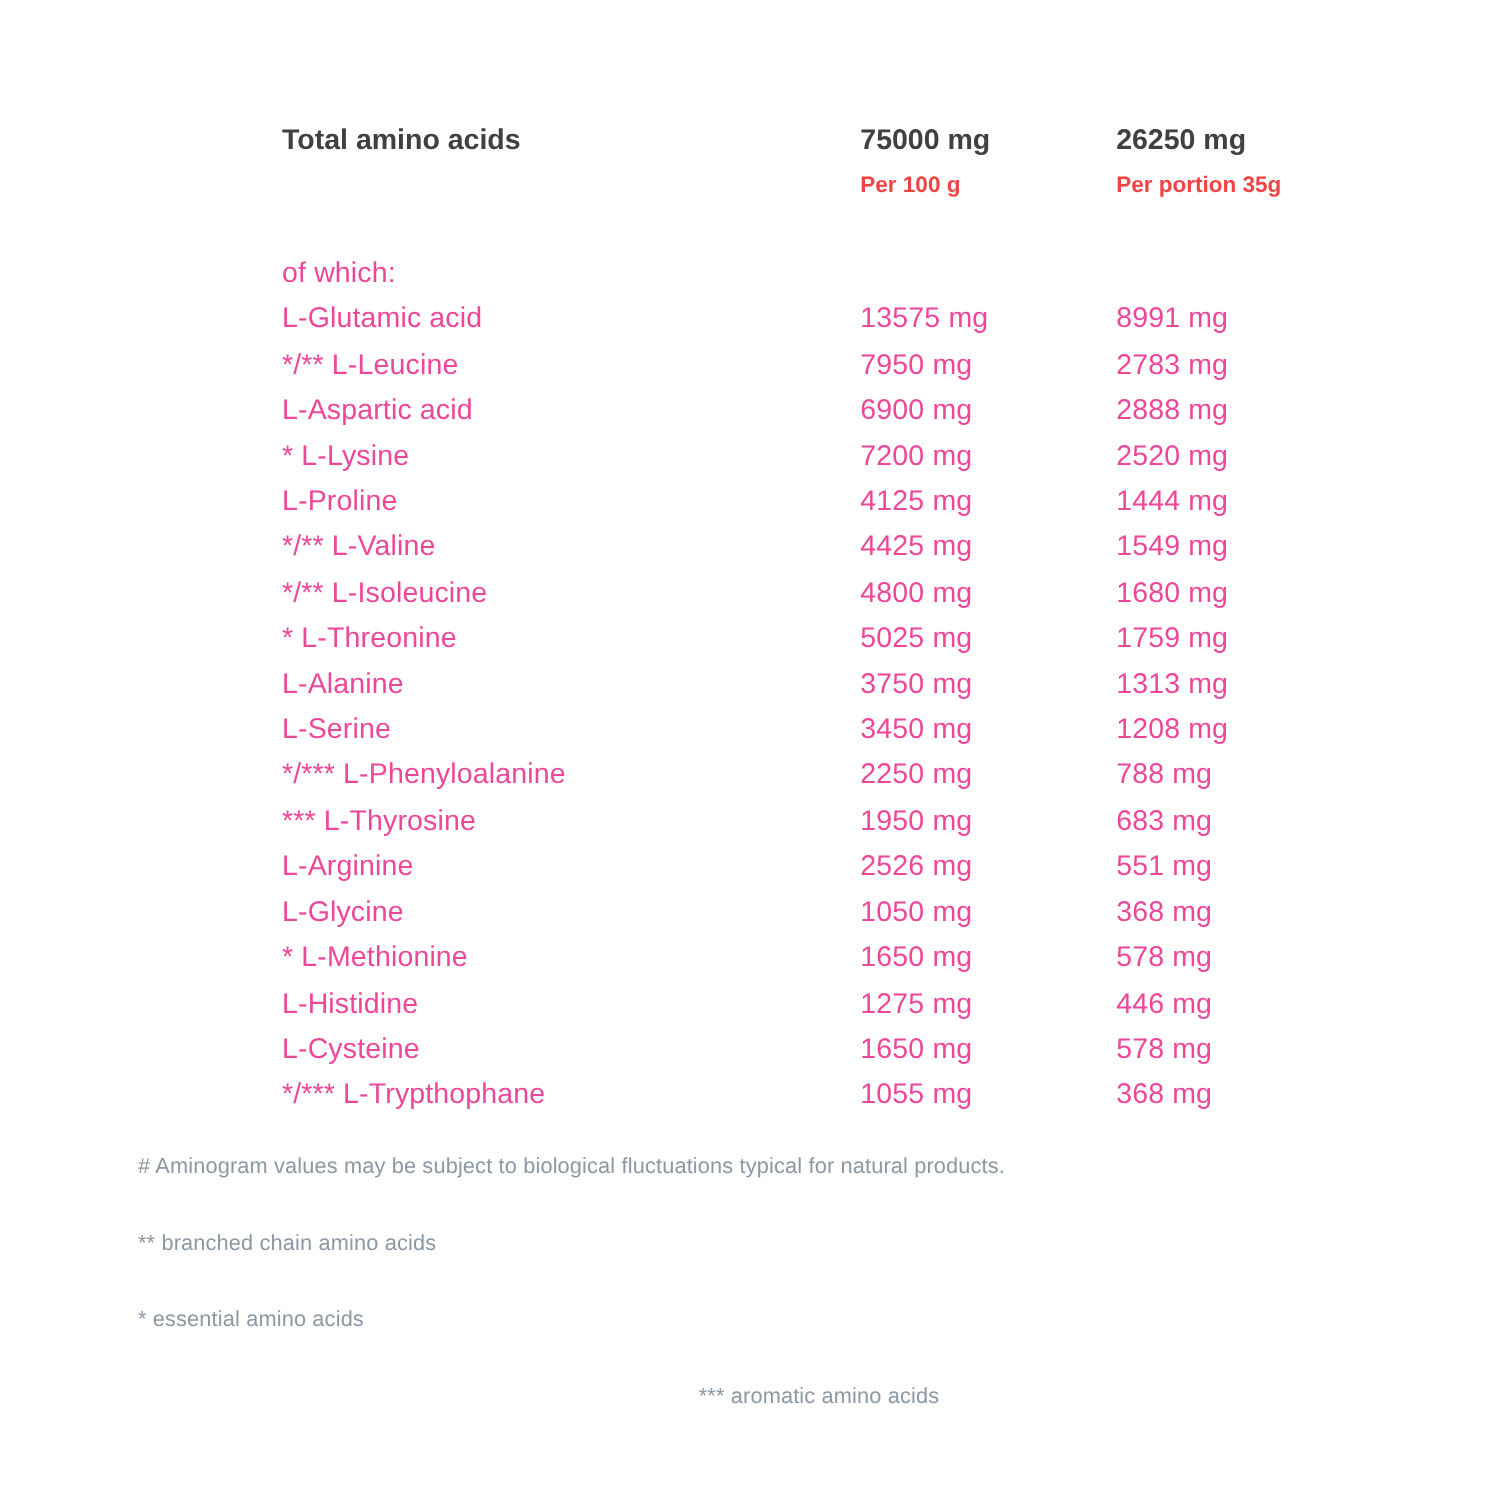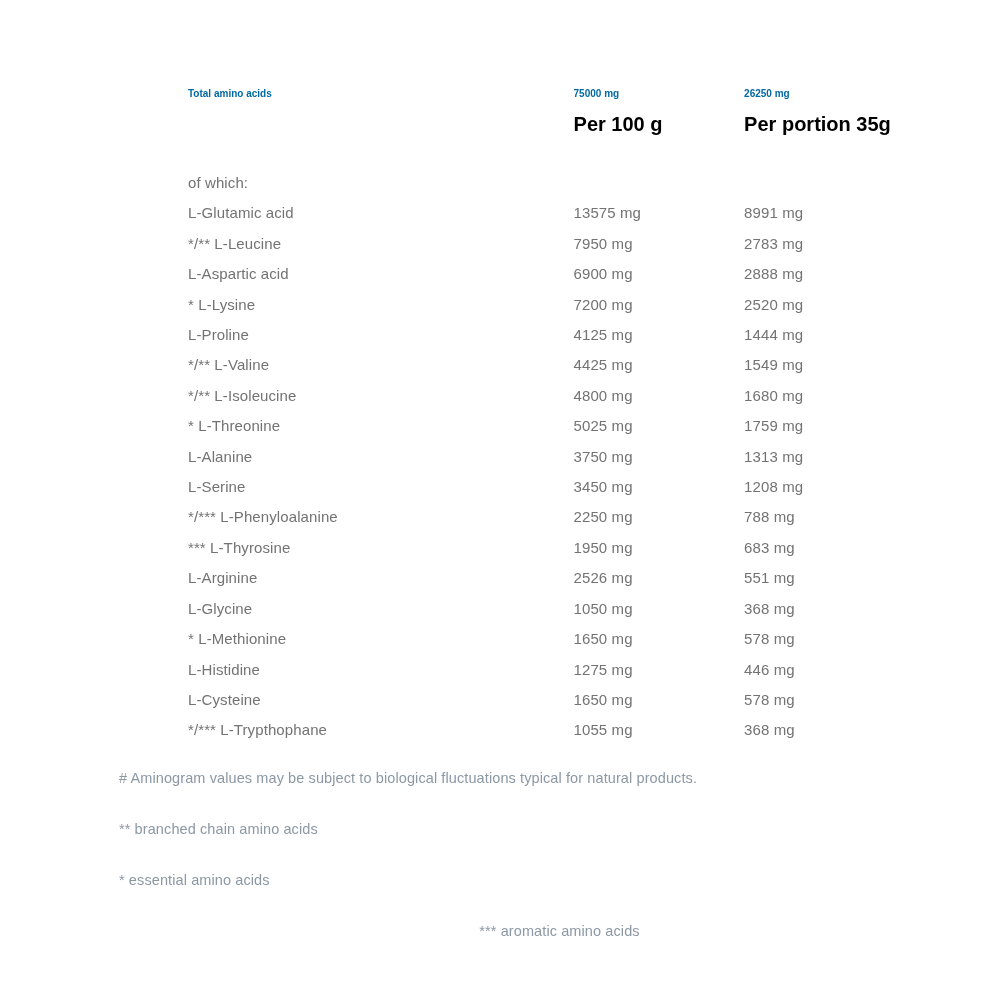--- a/index.html
+++ b/index.html
@@ -31,43 +31,43 @@
     vertical-align: top;
     line-height: 30.4px;
     height: 30.4px;
   }
   .col-name { width: 350px; padding-left: 188px !important; }
   .col-v1   { width: 160px; }
   .col-v2   { width: 240px; }
 
   .header-row td {
     font-weight: bold;
-    color: #0369a1;
-    font-size: 10px;
+    color: #404040;
+    font-size: 19px;
     height: 31px;
     line-height: 31px;
   }
   .subheader-row td {
     font-weight: bold;
-    color: #000000;
-    font-size: 20px;
+    color: #ef4444;
+    font-size: 15px;
     height: 30px;
     line-height: 30px;
   }
   .spacer-row td { height: 29px; }
 
   .row td {
-    color: #737373;
-    font-size: 15px;
+    color: #ec4899;
+    font-size: 19px;
     letter-spacing: 0.1px;
   }
 
   .notes {
     margin-top: 22px;
-    padding-left: 119px;
+    padding-left: 92px;
   }
   .note {
     color: #8c98a4;
     font-size: 14.5px;
     line-height: 20px;
     margin-bottom: 31px;
     letter-spacing: 0.1px;
   }
   .note:last-child { margin-bottom: 0; text-align: center; }
 </style>

